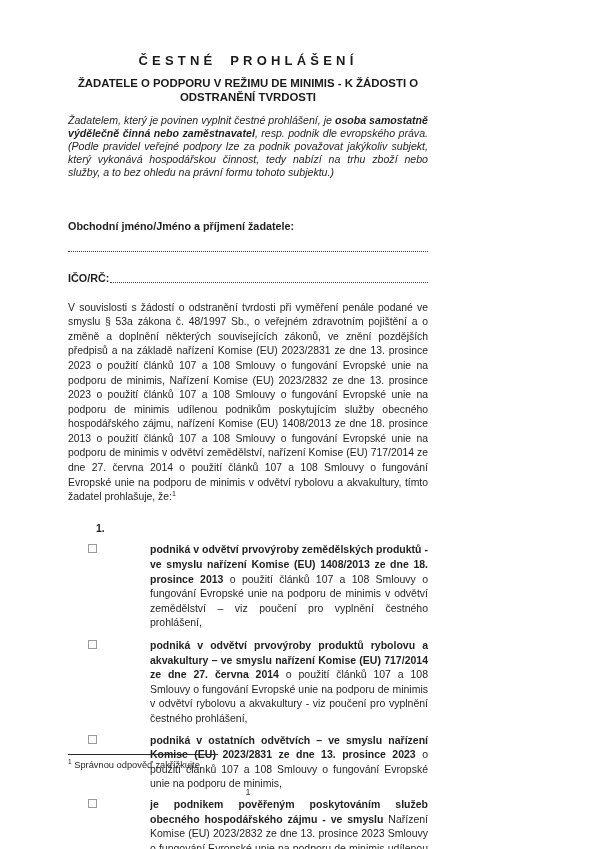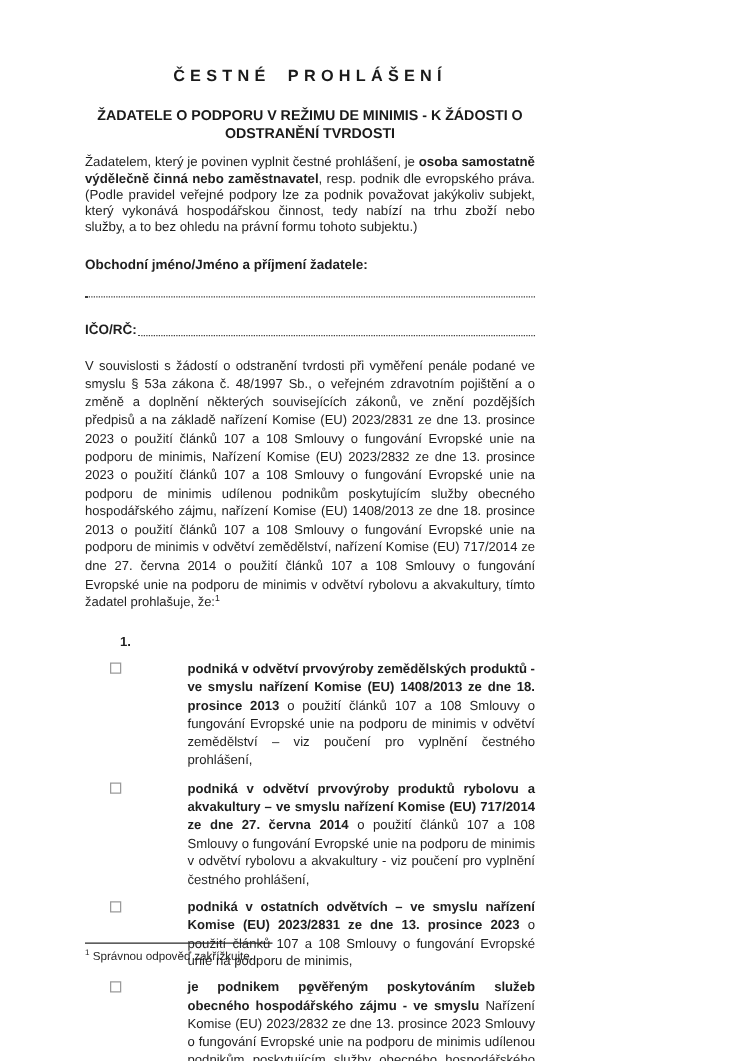--- a/index.html
+++ b/index.html
@@ -20,36 +20,37 @@
   .doc-title {
     text-align:center;
     font-size:13px;
     font-weight:700;
     letter-spacing:4.2px;
     word-spacing:6px;
     line-height:15px;
     color:#1a1a1a;
   }
   .doc-subtitle {
-    margin-top:18px;
+    margin-top:8px;
     text-align:center;
     font-size:11.4px;
     font-weight:700;
     line-height:14px;
     color:#1a1a1a;
   }
   .intro {
     margin-top:10px;
     font-size:10.6px;
+    font-style:italic;
     line-height:12.9px;
     text-align:justify;
   }
   .intro b { font-weight:700; }
   .field-stacked-label {
-    margin-top:17px;
+    margin-top:41px;
     font-size:10.8px;
     font-weight:700;
     line-height:13px;
   }
   .dotline-full {
     margin-top:18px;
     height:0;
     border-bottom:1px dotted #3d3d3d;
   }
   .field-inline {

